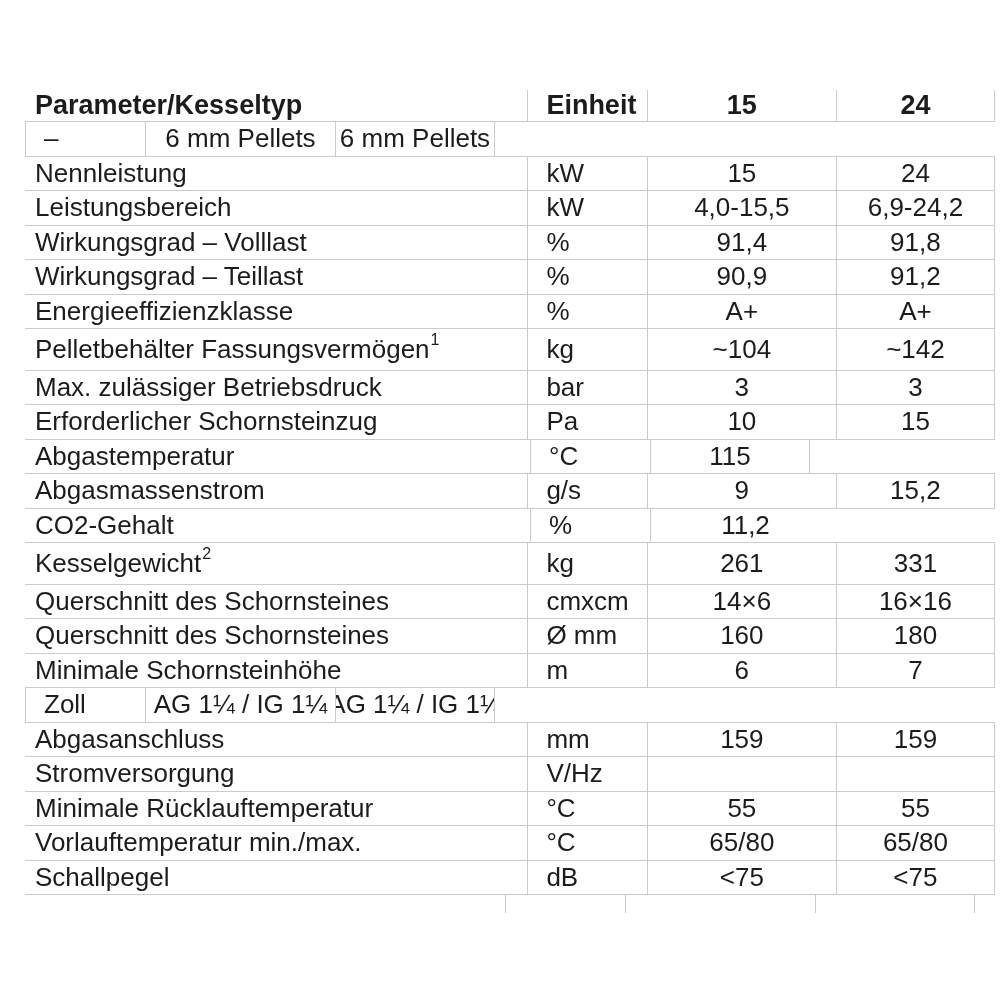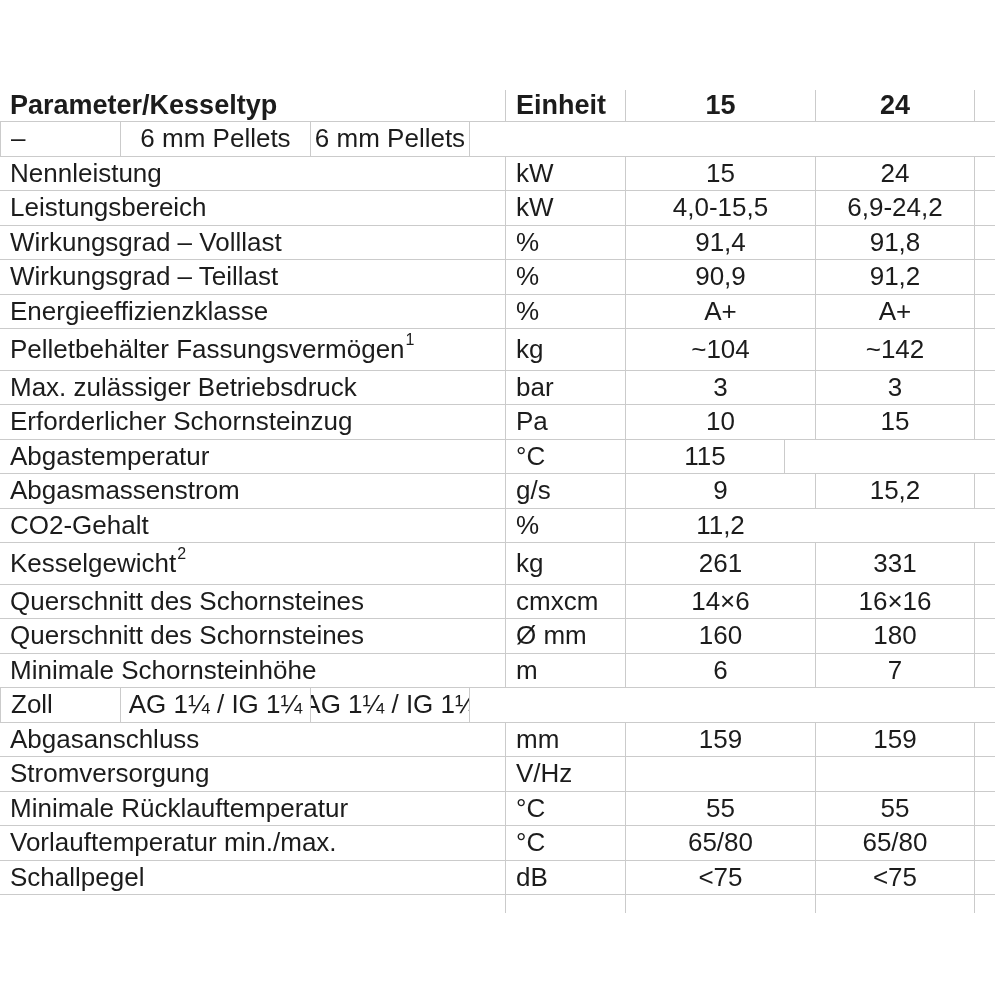--- a/index.html
+++ b/index.html
@@ -18,40 +18,41 @@
     position:absolute;
     left:0;
     top:90px;
     width:995px;
     font-size:26px;
   }
   .row{
     display:flex;
     height:34.5px;
     border-bottom:1px solid var(--grid);
+    margin-left:25px;
   }
   .row.tall{height:41.5px;}
   .row.header-row{
     height:32px;
     font-weight:bold;
     font-size:27px;
   }
   .cell{
     display:flex;
     align-items:center;
     overflow:hidden;
     white-space:nowrap;
   }
   .c-param{
     width:505px;
     padding-left:10px;
   }
   .c-unit{
     width:120px;
-    padding-left:10px;
+    padding-left:18px;
     border-left:1px solid var(--grid);
   }
   .c-v15{
     width:190px;
     justify-content:center;
     border-left:1px solid var(--grid);
   }
   .c-v24{
     width:160px;
     justify-content:center;

